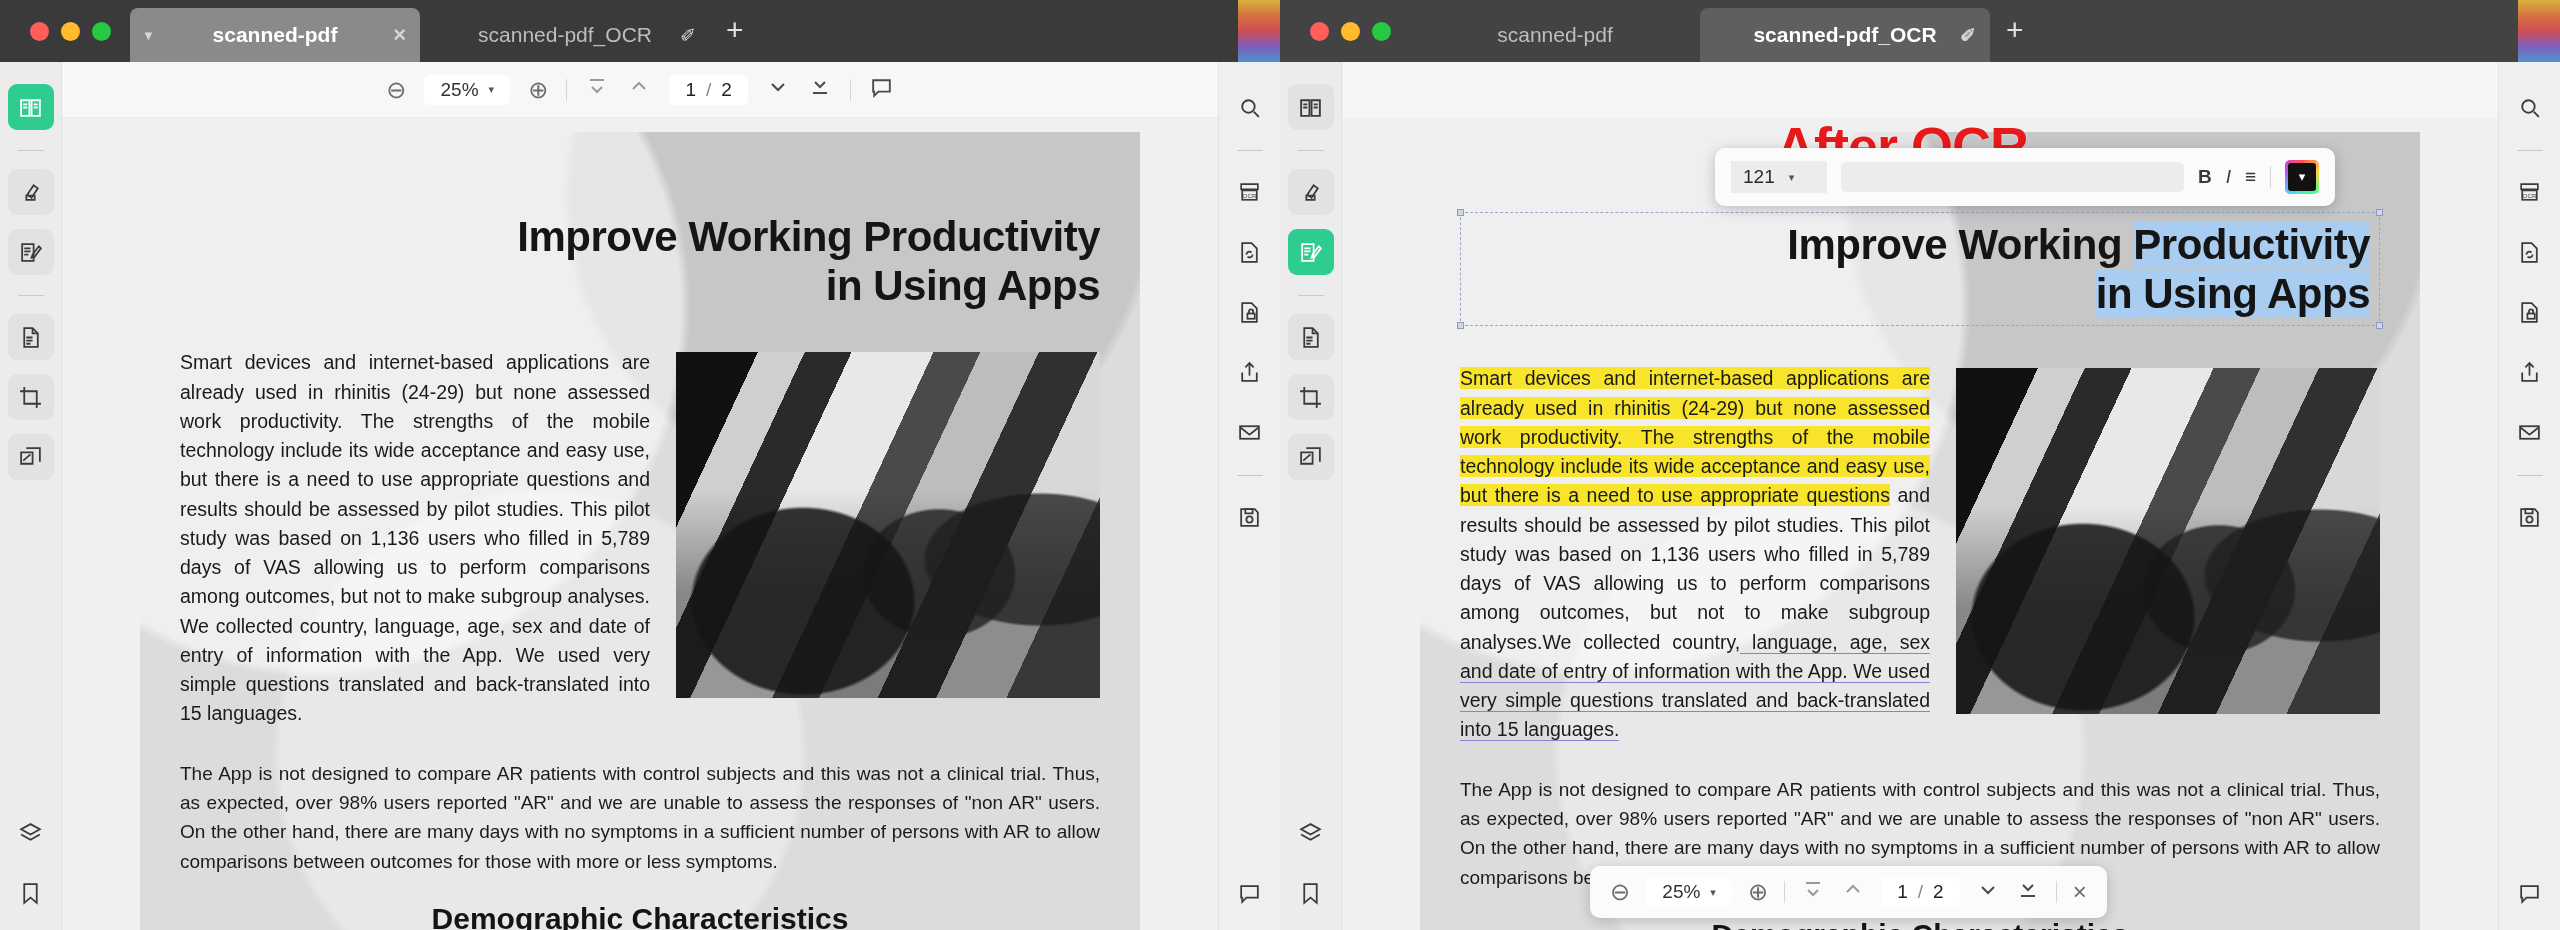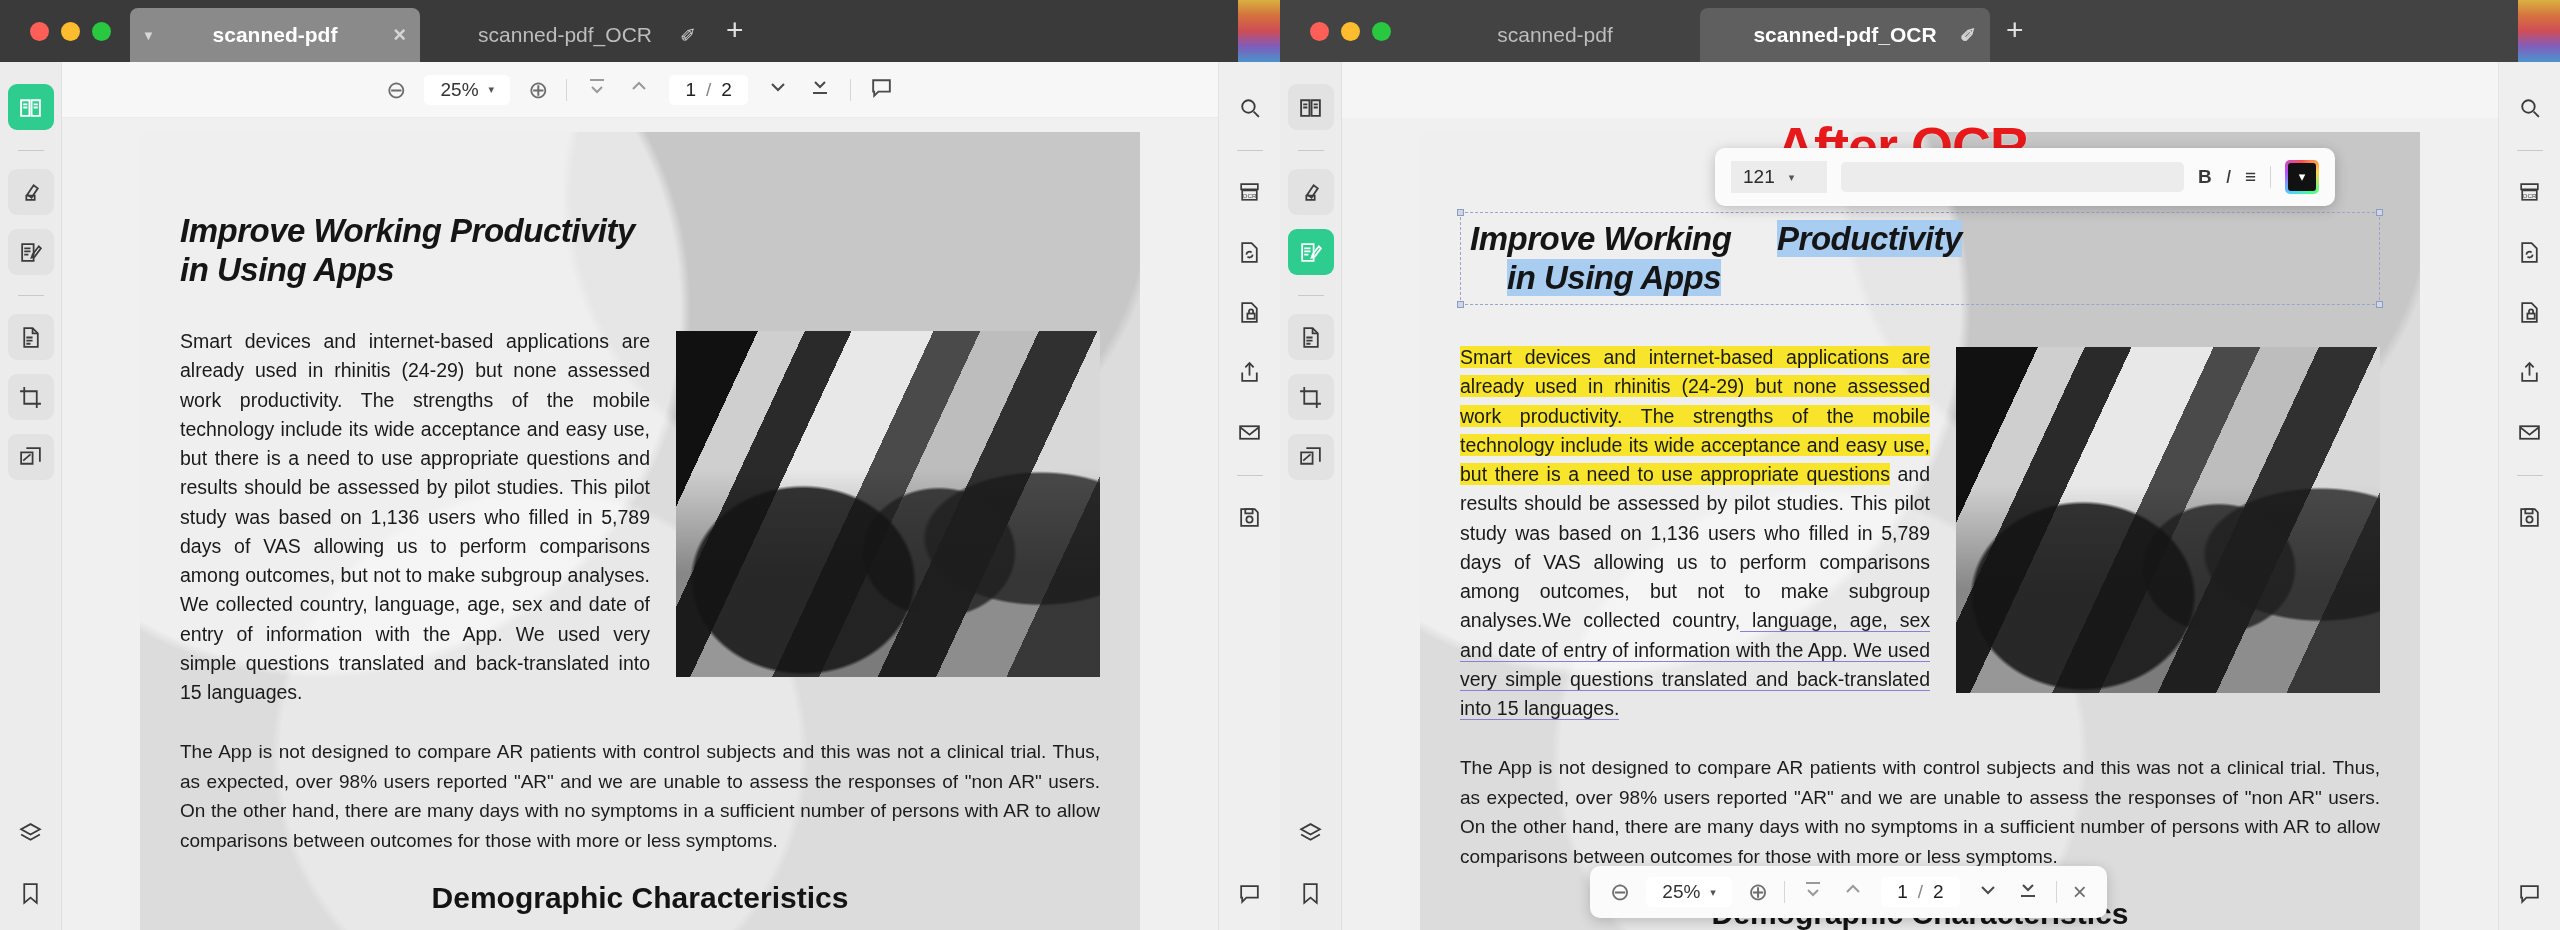--- a/index.html
+++ b/index.html
@@ -119,23 +119,23 @@
     background: #dcdcdc;
     background-image:
       radial-gradient(circle at 18% 22%, rgba(255,255,255,.55) 0 35%, transparent 36%),
       radial-gradient(circle at 72% 8%,  rgba(160,160,160,.35) 0 28%, transparent 29%),
       radial-gradient(circle at 40% 78%, rgba(255,255,255,.35) 0 30%, transparent 31%);
     padding: 22px 40px 0 40px;
   }
   .sheet-right { width: 1000px; }
 
   .doc-title {
-    text-align: left; font-family: "Liberation Sans", sans-serif;
-    font-weight: 700; font-size: 33px; line-height: 1.17; color: #151515;
-    letter-spacing: -.5px; margin-top: 58px; font-style: italic;
+    text-align: right; font-family: "Liberation Sans", sans-serif;
+    font-weight: 700; font-size: 42px; line-height: 1.17; color: #151515;
+    letter-spacing: -.5px; margin-top: 58px;
   }
   .doc-title .l2 { display: block; }
 
   .cols { display: flex; gap: 26px; margin-top: 38px; }
   .col-text {
     width: 470px; font-size: 19.5px; line-height: 1.5; color: #1a1a1a;
     text-align: justify; font-family: "Liberation Sans", sans-serif;
   }
   .col-img {
     flex: 1; height: 346px; margin-top: 4px;
@@ -169,21 +169,21 @@
   }
   .label-before { left: 430px; top: 110px; }
   .label-after  { left: 1776px; top: 115px; }
 
   
   .sel-box {
     position: absolute; left: 0; right: 0; top: 0; bottom: 0;
     border: 1px dashed #9aa6c8; pointer-events: none;
   }
   .title-wrap { position: relative; padding: 8px 10px; }
-  .hl-blue { background: #a8cdf0; margin-left: 37px; }
+  .hl-blue { background: #a8cdf0; }
   .hl-yellow { background: #f7e42b; }
   .ul-purple { border-bottom: 1.5px solid #8f7fd4; }
 
   .handle {
     position: absolute; width: 7px; height: 7px; background: #cfd6e8;
     border: 1px solid #8e9bbd;
   }
 
   
   .float-toolbar {

